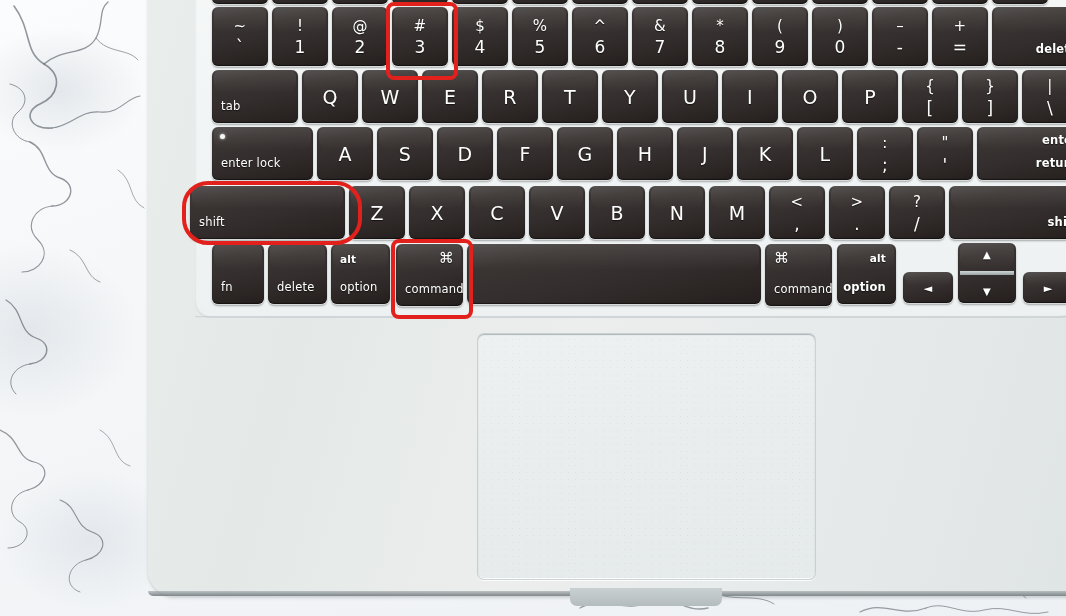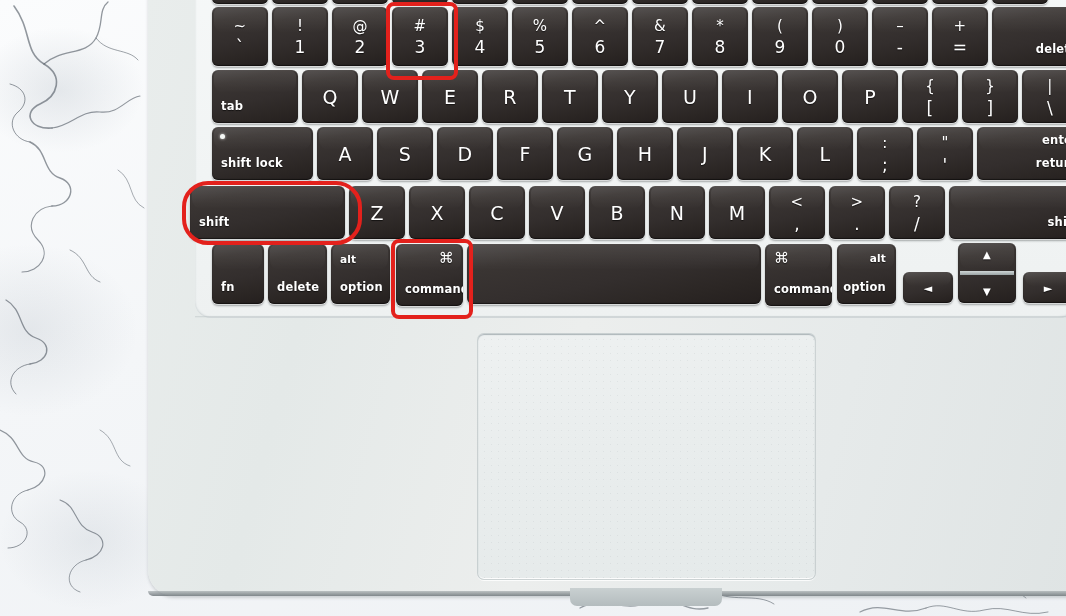--- a/index.html
+++ b/index.html
@@ -87,21 +87,21 @@
   }
   
   .lbl.center{
     left:0;right:0;top:50%;transform:translateY(-50%);
     text-align:center;font-size:19px;font-weight:400;
   }
   
   .lbl.dual-top{left:0;right:0;top:20%;text-align:center;font-size:15px;}
   .lbl.dual-bot{left:0;right:0;top:54%;text-align:center;font-size:17px;}
   
-  .lbl.bl{left:9px;bottom:11px;font-size:11.5px;font-weight:700;}
+  .lbl.bl{left:9px;bottom:11px;font-size:11.5px;font-weight:400;}
   .lbl.br{right:10px;bottom:11px;font-size:11.5px;font-weight:600;}
   .lbl.tl{left:9px;top:10px;font-size:10.5px;font-weight:600;}
   .lbl.tr{right:10px;top:9px;font-size:10.5px;font-weight:600;}
   .lbl.tr-cmd{right:9px;top:7px;font-size:15px;font-weight:400;}
   .lbl.tl-cmd{left:9px;top:7px;font-size:15px;font-weight:400;}
   .lbl.arrow{left:0;right:0;top:50%;transform:translateY(-50%);text-align:center;font-size:11px;}
   .lbl.arrow-up{left:0;right:0;top:7px;text-align:center;font-size:10px;}
   .lbl.arrow-dn{left:0;right:0;bottom:6px;text-align:center;font-size:10px;}
 
   .capslight{
@@ -343,21 +343,21 @@
         <span class="sheen"></span>
         <span class="lbl dual-top" style="top:17%;">|</span>
         <span class="lbl dual-bot" style="top:56%;">\</span>
       </div>
     </div>
 
     <div>
       <div class="key" style="left:212px;top:127px;width:101px;height:53px;">
         <span class="sheen"></span>
         <span class="capslight"></span>
-        <span class="lbl bl">shift lock</span>
+        <span class="lbl bl">enter lock</span>
       </div>
       <div class="key" style="left:317px;top:127px;width:56px;height:53px;">
         <span class="sheen"></span>
           <span class="lbl center">A</span>
       </div>
       <div class="key" style="left:377px;top:127px;width:56px;height:53px;">
         <span class="sheen"></span>
           <span class="lbl center">S</span>
       </div>
       <div class="key" style="left:437px;top:127px;width:56px;height:53px;">

